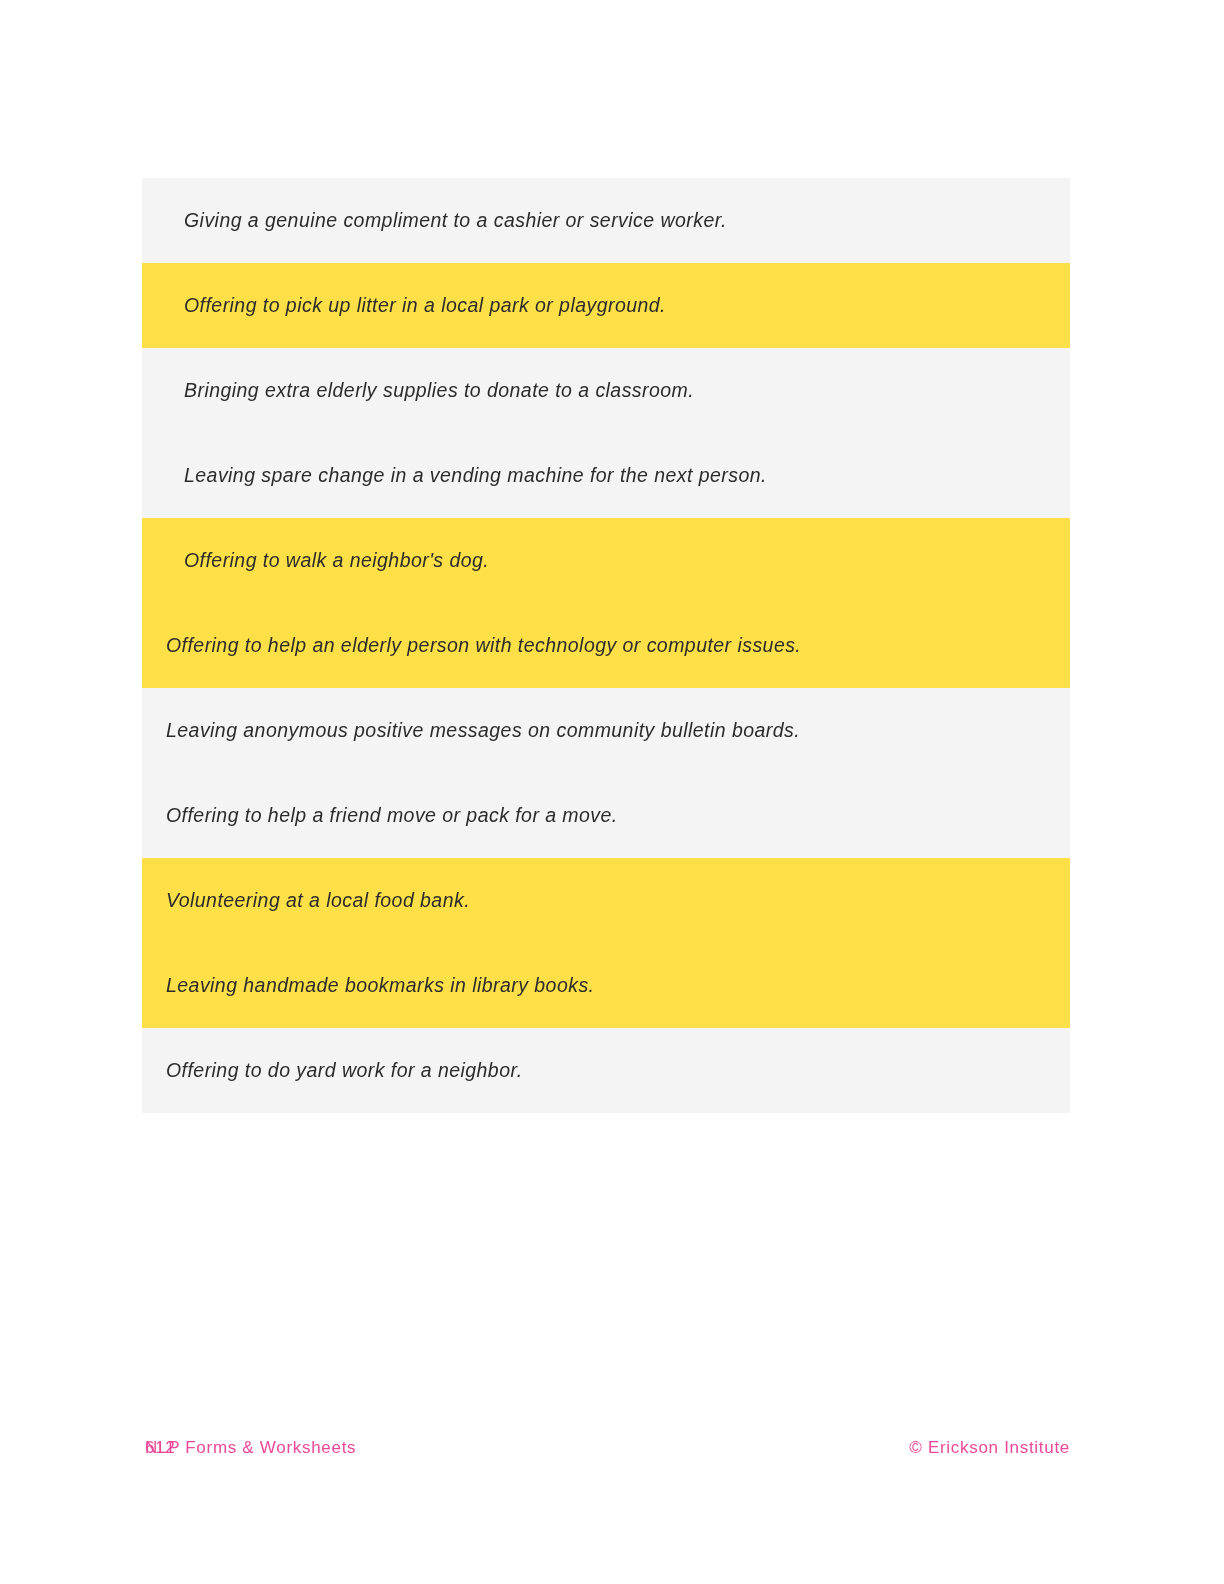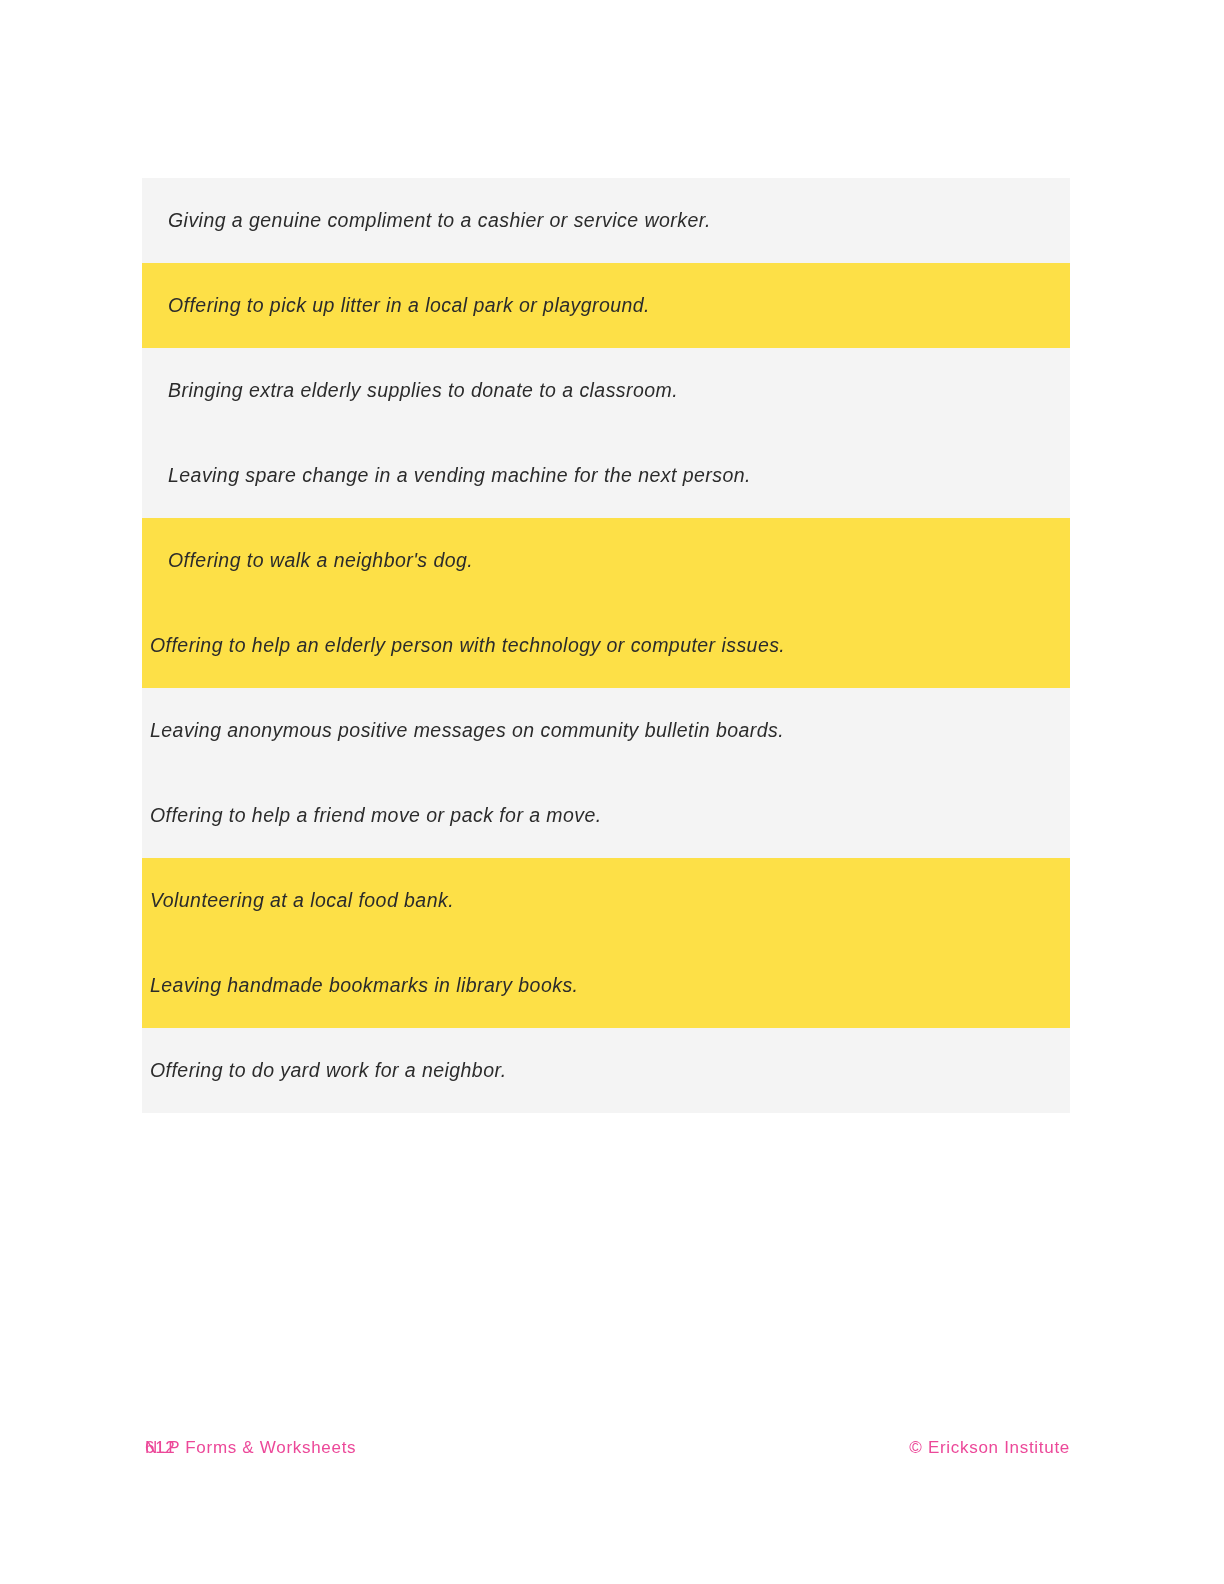--- a/index.html
+++ b/index.html
@@ -46,20 +46,21 @@
     background: #fde047;
   }
 
   .row-text {
     font-style: italic;
     font-size: 19.5px;
     line-height: 1.35;
     color: #2b2b2b;
     letter-spacing: 0.45px;
     white-space: nowrap;
+    margin-left: 16px;
   }
 
   
   .row.indent-deep .row-text {
     padding-left: 26px;
   }
   .row.indent-shallow .row-text {
     padding-left: 8px;
   }
 

